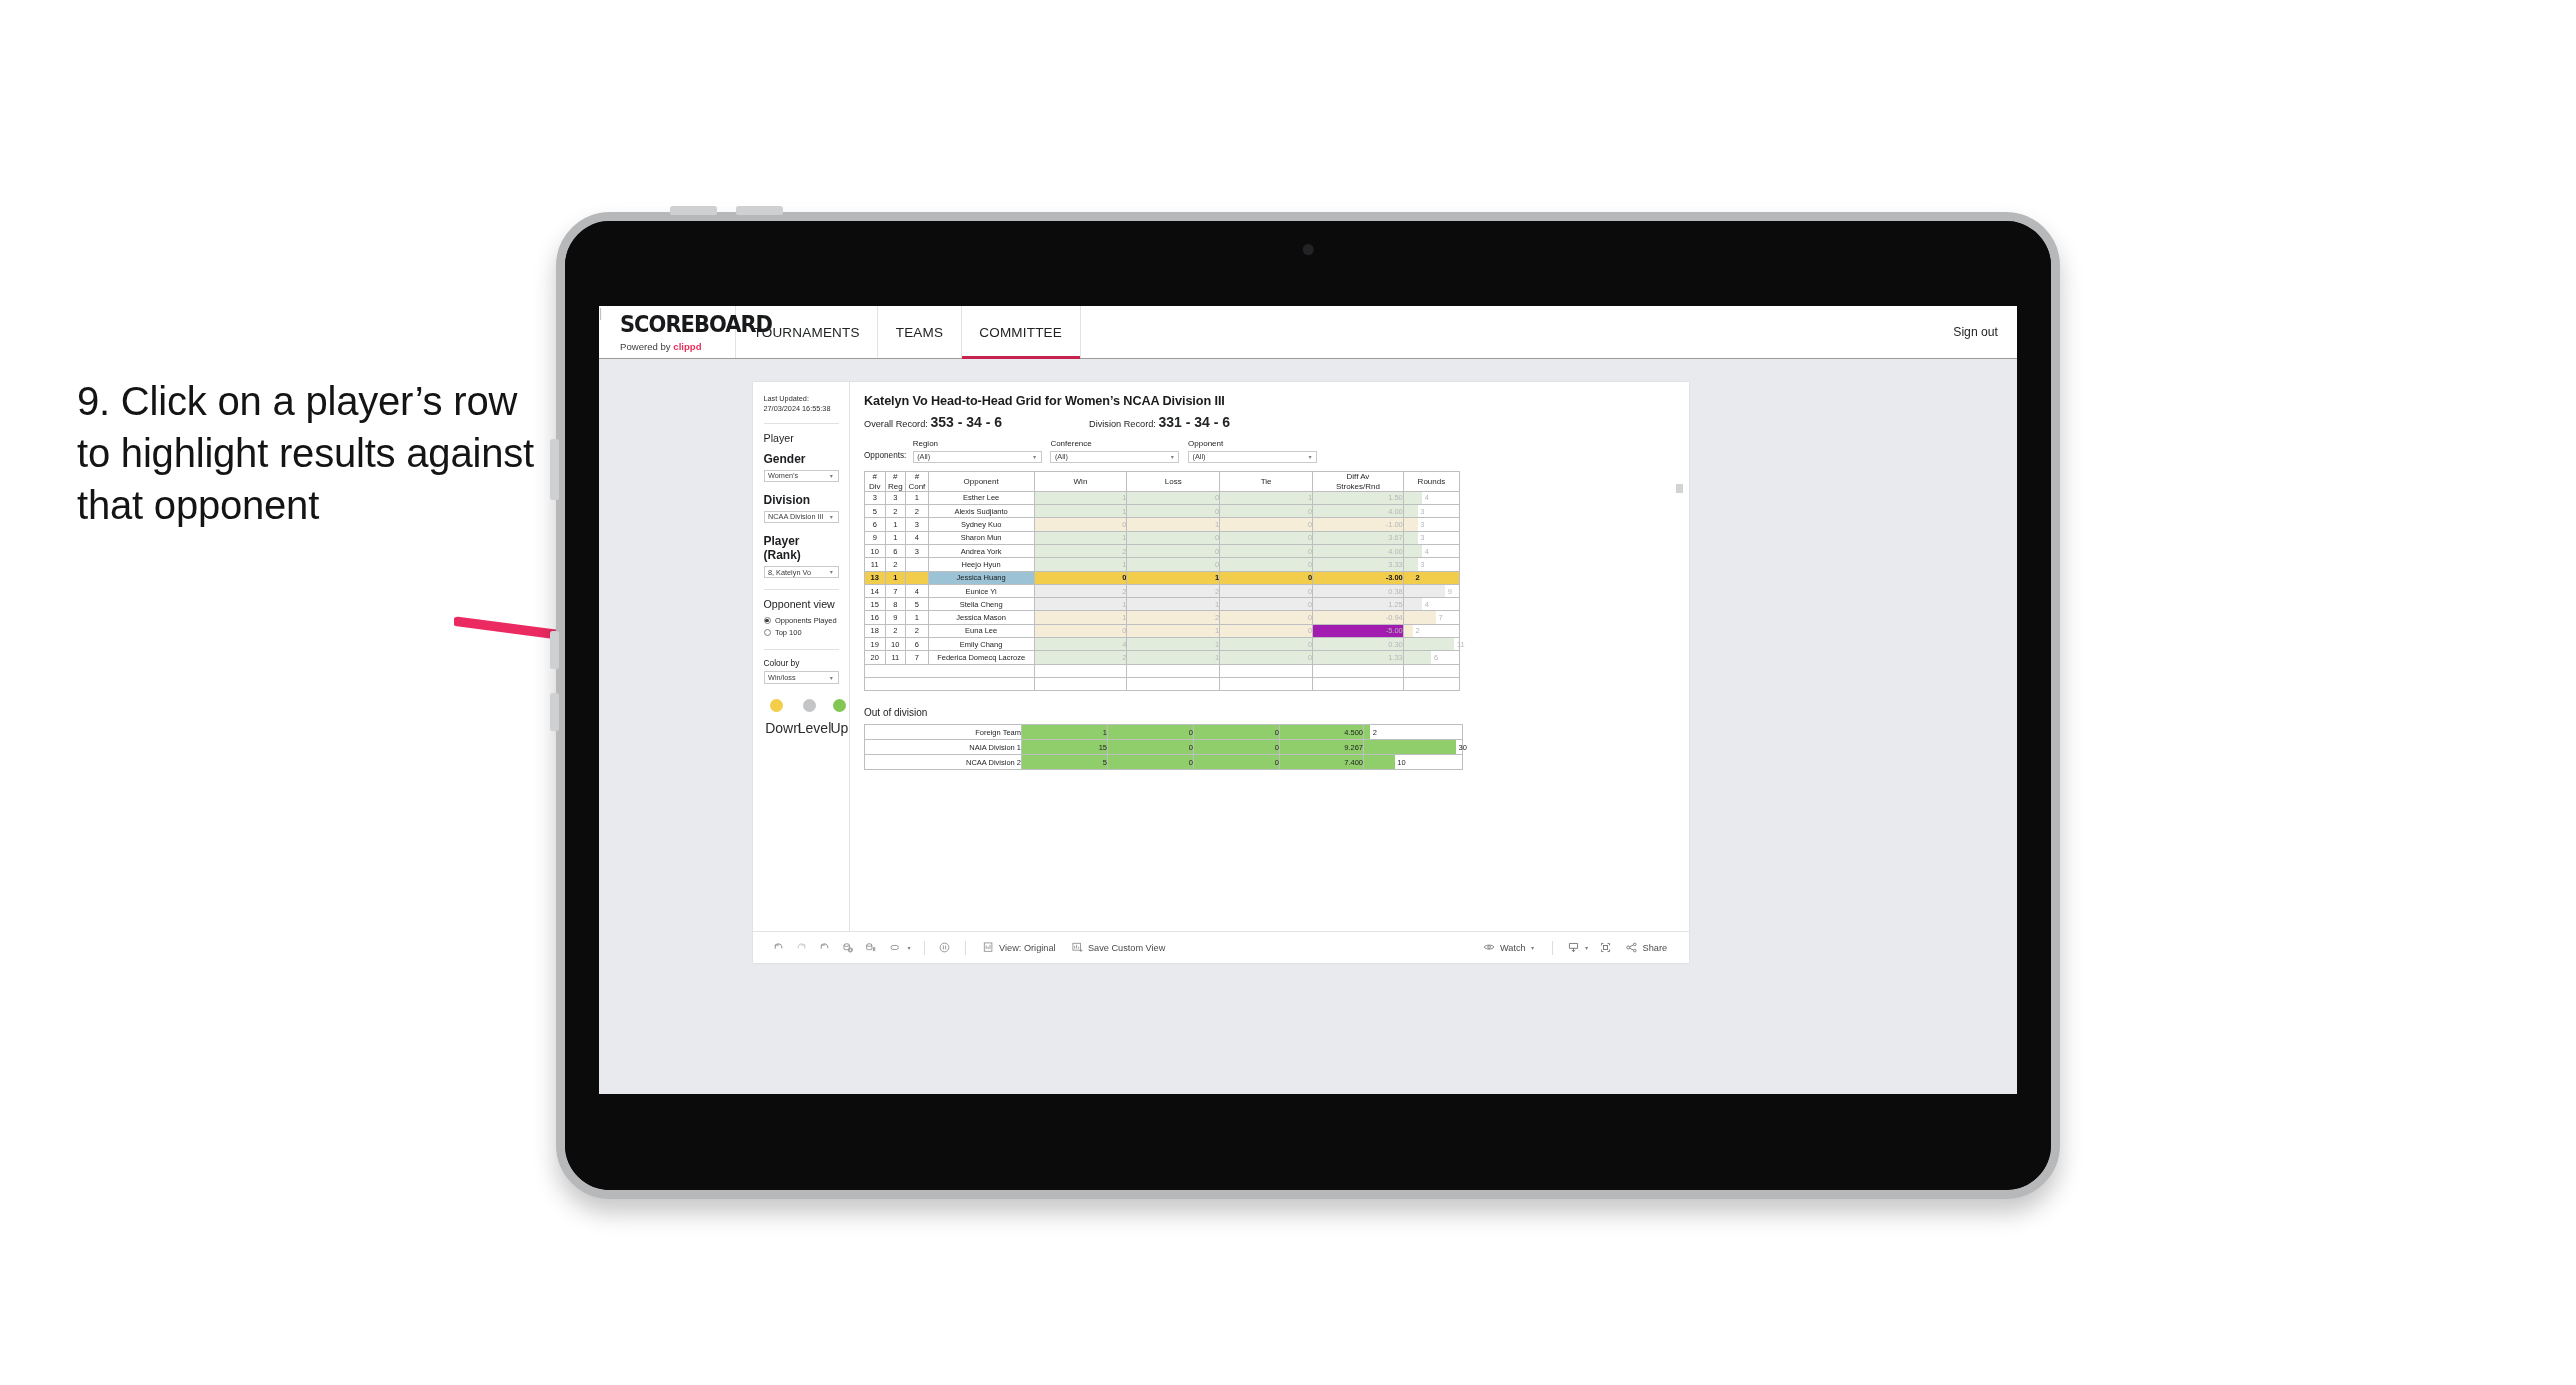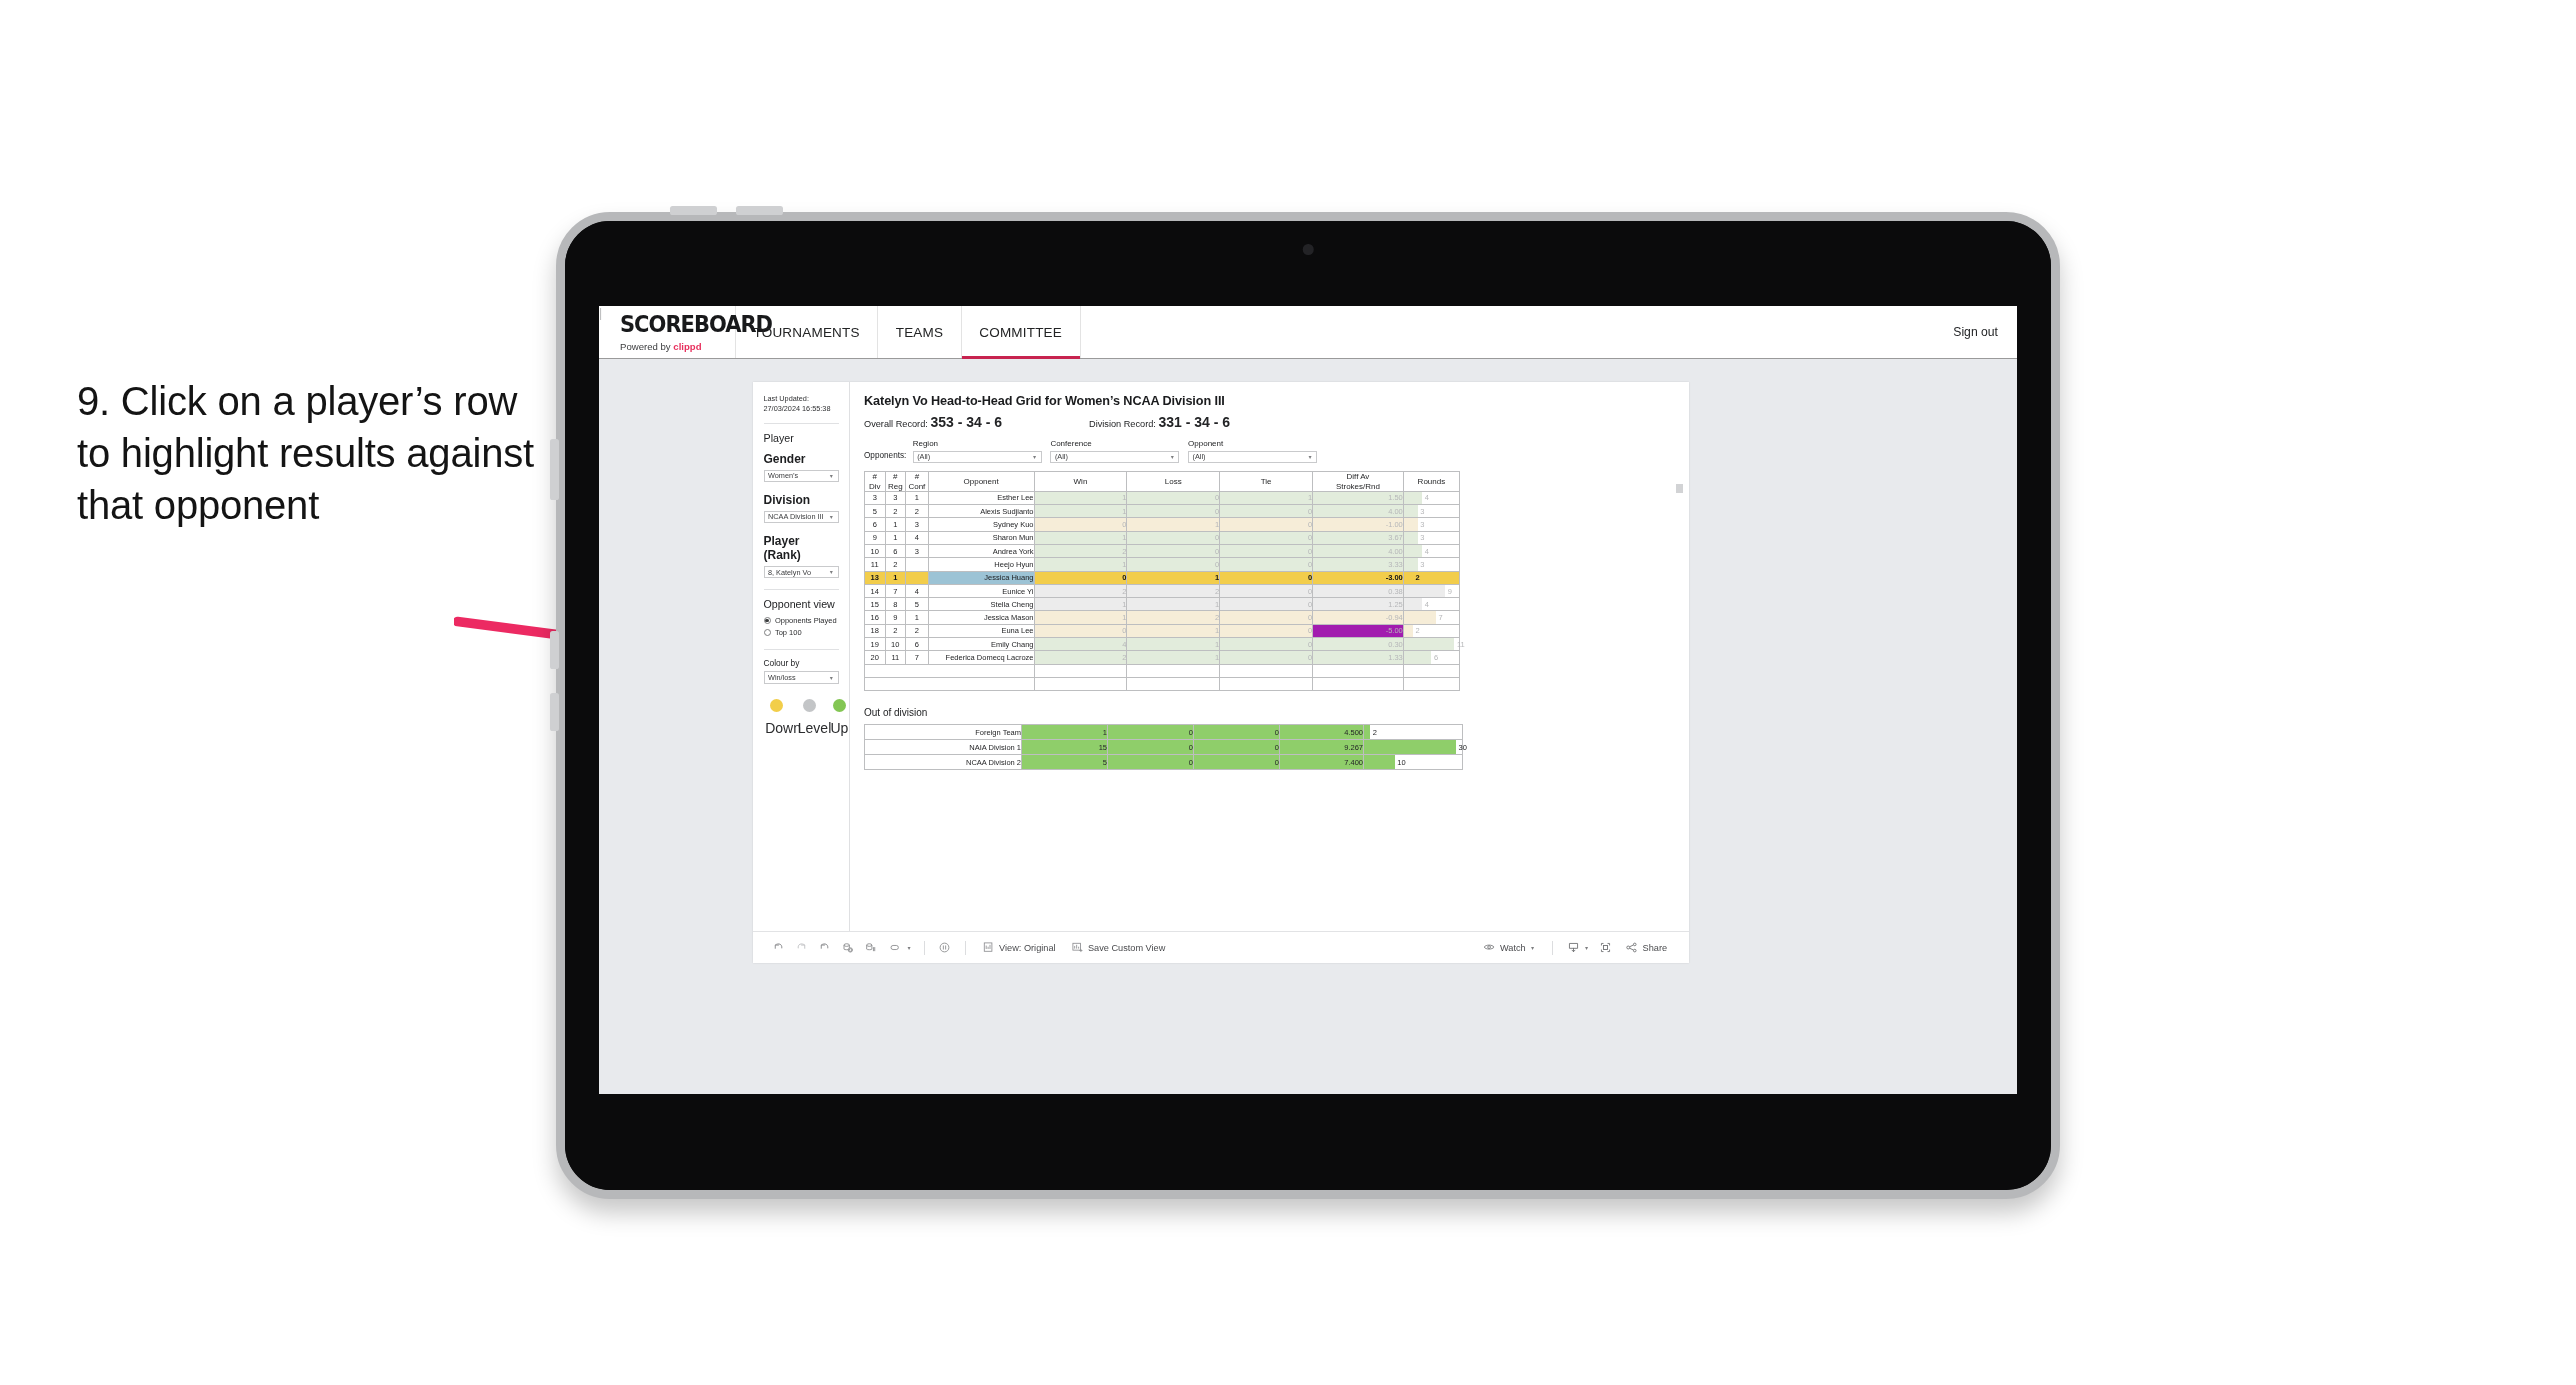--- a/index.html
+++ b/index.html
@@ -180,21 +180,21 @@
 
   
   .tbl-wrap { margin-top: 8.7px; position: relative; }
   table.grid { border-collapse: collapse; table-layout: fixed; width: 596px; font-size: 7.5px; color: #242527; }
   table.grid th, table.grid td { border: 0.9px solid #bdbec0; padding: 0; height: 12.3px; }
   table.grid th { background: #fff; font-weight: normal; font-size: 8px; color: #1f2022; line-height: 1.15; }
   .c-div { width: 19px; } .c-reg { width: 19px; } .c-conf { width: 21px; }
   .c-opp { width: 98px; } .c-win { width: 86px; } .c-loss { width: 86px; }
   .c-tie { width: 86px; } .c-diff { width: 84px; } .c-rnd { width: 52px; }
   td.num { text-align: center; }
-  td.opp { padding-left: 4.4px; text-align: right; margin-left: 12px; }
+  td.opp { padding-left: 4.4px; text-align: center; margin-left: 12px; }
   td.val { text-align: right; padding-right: 5.2px; position: relative; }
   .hl td { background: #f2cd4b !important; color: #141517; font-weight: bold; }
   .hl td.opp { background: #9cc3d5 !important; color: #1b1c1e; font-weight: normal; }
   .faded { color: #b6b7b9; }
   .bar {
     position: absolute; left: 0; top: 0; bottom: 0;
     z-index: 0;
   }
   td.rnd { text-align: left; position: relative; padding: 0; }
   .rnd-bar { position: absolute; left: 0; top: 0; bottom: 0; }

